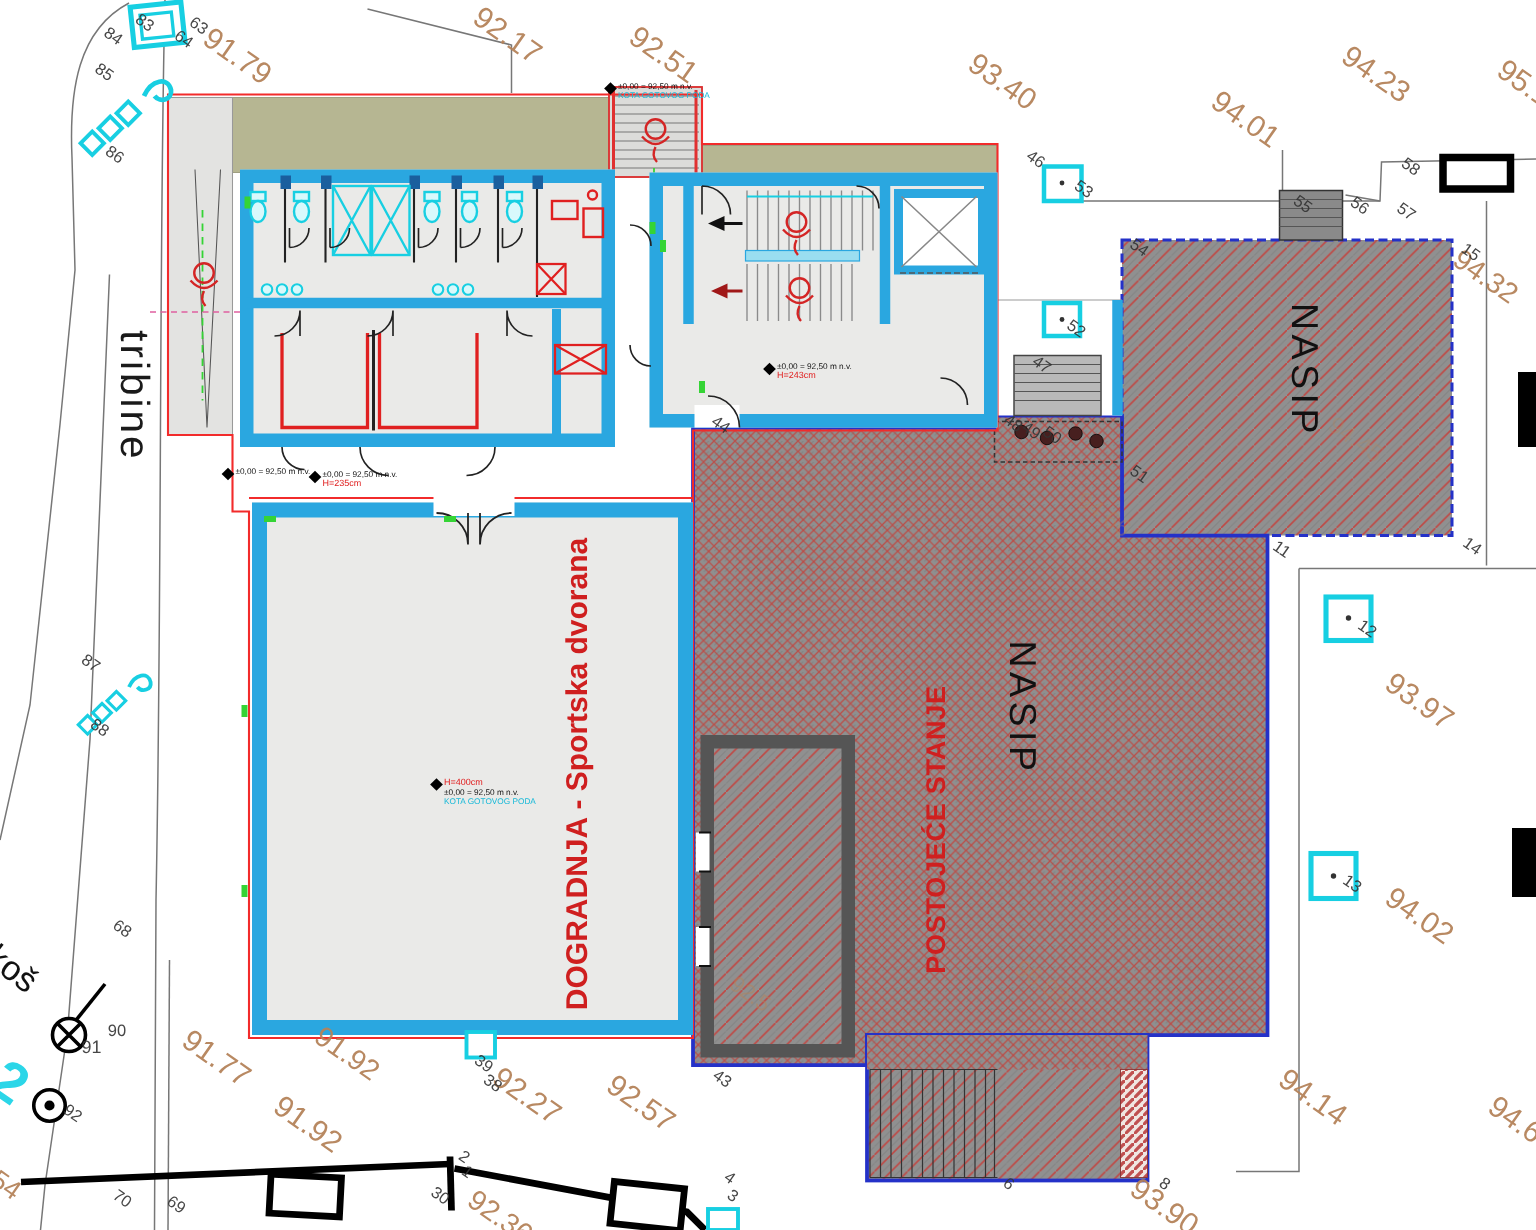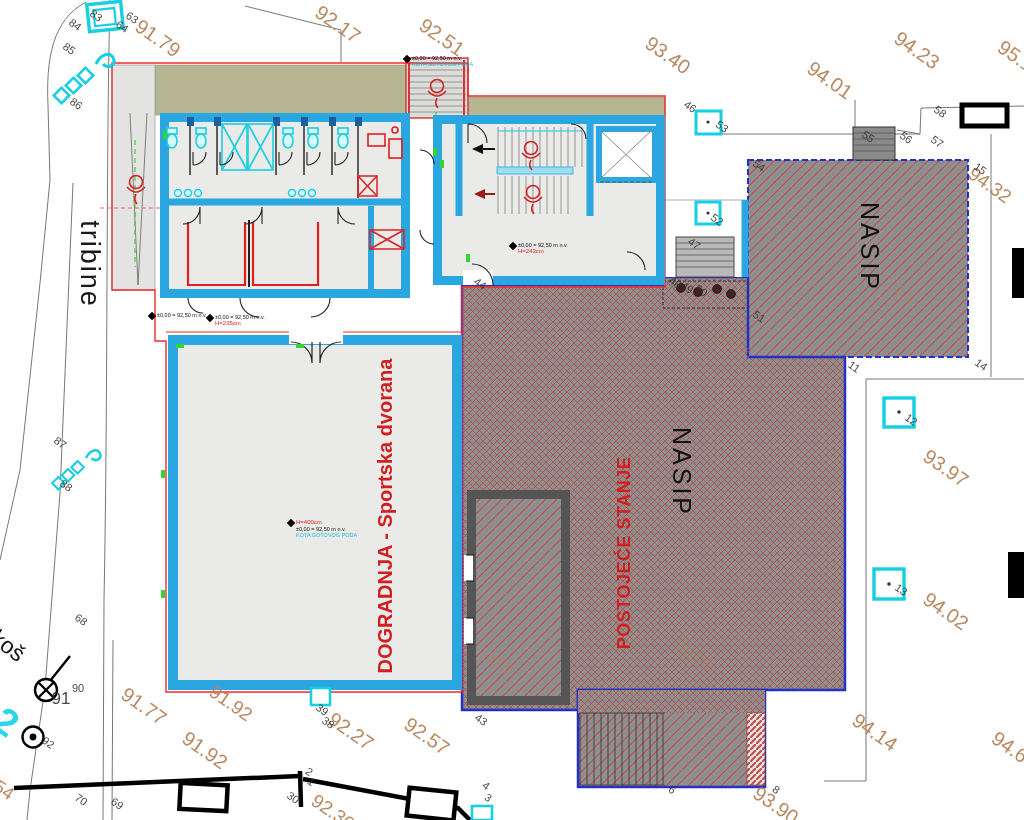--- a/index.html
+++ b/index.html
@@ -368,21 +368,21 @@
       <div class="lbl" style="left: 96px; top: 16px; font-size: 11px; color: rgb(51, 51, 51); opacity: 0.9; font-weight: 400; transform: translate(-50%, -50%) rotate(35deg);">83</div>
       <div class="lbl" style="left: 75px; top: 25px; font-size: 11px; color: rgb(51, 51, 51); opacity: 0.9; font-weight: 400; transform: translate(-50%, -50%) rotate(35deg);">84</div>
       <div class="lbl" style="left: 132px; top: 18px; font-size: 11px; color: rgb(51, 51, 51); opacity: 0.9; font-weight: 400; transform: translate(-50%, -50%) rotate(35deg);">63</div>
       <div class="lbl" style="left: 122px; top: 27px; font-size: 11px; color: rgb(51, 51, 51); opacity: 0.9; font-weight: 400; transform: translate(-50%, -50%) rotate(35deg);">64</div>
       <div class="lbl" style="left: 69px; top: 49px; font-size: 11px; color: rgb(51, 51, 51); opacity: 0.9; font-weight: 400; transform: translate(-50%, -50%) rotate(35deg);">85</div>
       <div class="lbl" style="left: 76px; top: 104px; font-size: 11px; color: rgb(51, 51, 51); opacity: 0.9; font-weight: 400; transform: translate(-50%, -50%) rotate(35deg);">86</div>
       <div class="lbl" style="left: 60px; top: 443px; font-size: 11px; color: rgb(51, 51, 51); opacity: 0.9; font-weight: 400; transform: translate(-50%, -50%) rotate(35deg);">87</div>
       <div class="lbl" style="left: 66px; top: 486px; font-size: 11px; color: rgb(51, 51, 51); opacity: 0.9; font-weight: 400; transform: translate(-50%, -50%) rotate(35deg);">88</div>
       <div class="lbl" style="left: 81px; top: 620px; font-size: 11px; color: rgb(51, 51, 51); opacity: 0.9; font-weight: 400; transform: translate(-50%, -50%) rotate(35deg);">68</div>
       <div class="lbl" style="left: 78px; top: 688px; font-size: 11px; color: rgb(51, 51, 51); opacity: 0.9; font-weight: 400; transform: translate(-50%, -50%) rotate(0deg);">90</div>
-      <div class="lbl" style="left: 61px; top: 698px; font-size: 17px; color: rgb(51, 51, 51); opacity: 0.9; font-weight: 400; transform: translate(-50%, -50%) rotate(0deg);">91</div>
+      <div class="lbl" style="left: 61px; top: 698px; font-size: 12px; color: rgb(51, 51, 51); opacity: 0.9; font-weight: 400; transform: translate(-50%, -50%) rotate(0deg);">91</div>
       <div class="lbl" style="left: 48px; top: 743px; font-size: 11px; color: rgb(51, 51, 51); opacity: 0.9; font-weight: 400; transform: translate(-50%, -50%) rotate(35deg);">92</div>
       <div class="lbl" style="left: 81px; top: 800px; font-size: 11px; color: rgb(51, 51, 51); opacity: 0.9; font-weight: 400; transform: translate(-50%, -50%) rotate(35deg);">70</div>
       <div class="lbl" style="left: 117px; top: 804px; font-size: 11px; color: rgb(51, 51, 51); opacity: 0.9; font-weight: 400; transform: translate(-50%, -50%) rotate(35deg);">69</div>
       <div class="lbl" style="left: 293px; top: 798px; font-size: 11px; color: rgb(51, 51, 51); opacity: 0.9; font-weight: 400; transform: translate(-50%, -50%) rotate(35deg);">30</div>
       <div class="lbl" style="left: 309px; top: 772px; font-size: 11px; color: rgb(51, 51, 51); opacity: 0.9; font-weight: 400; transform: translate(-50%, -50%) rotate(35deg);">2</div>
       <div class="lbl" style="left: 311px; top: 782px; font-size: 11px; color: rgb(51, 51, 51); opacity: 0.9; font-weight: 400; transform: translate(-50%, -50%) rotate(35deg);">1</div>
       <div class="lbl" style="left: 322px; top: 710px; font-size: 11px; color: rgb(51, 51, 51); opacity: 0.9; font-weight: 400; transform: translate(-50%, -50%) rotate(35deg);">39</div>
       <div class="lbl" style="left: 328px; top: 723px; font-size: 11px; color: rgb(51, 51, 51); opacity: 0.9; font-weight: 400; transform: translate(-50%, -50%) rotate(35deg);">38</div>
       <div class="lbl" style="left: 481px; top: 720px; font-size: 11px; color: rgb(51, 51, 51); opacity: 0.9; font-weight: 400; transform: translate(-50%, -50%) rotate(35deg);">43</div>
       <div class="lbl" style="left: 480px; top: 284px; font-size: 11px; color: rgb(51, 51, 51); opacity: 0.9; font-weight: 400; transform: translate(-50%, -50%) rotate(35deg);">44</div>

